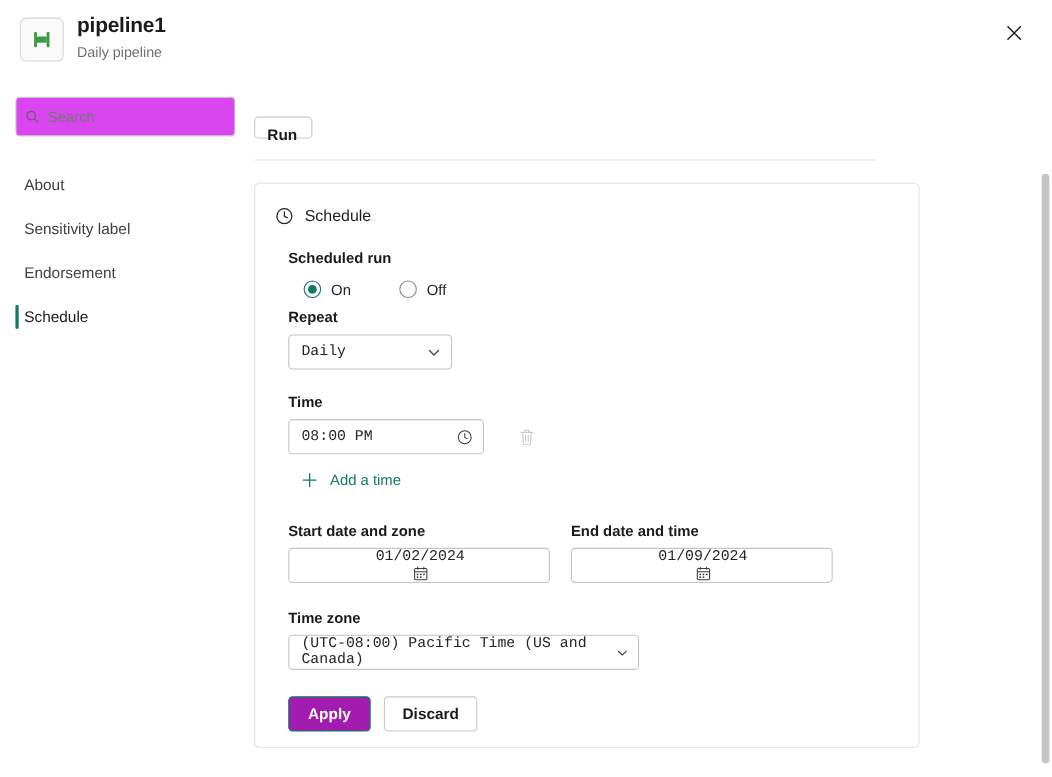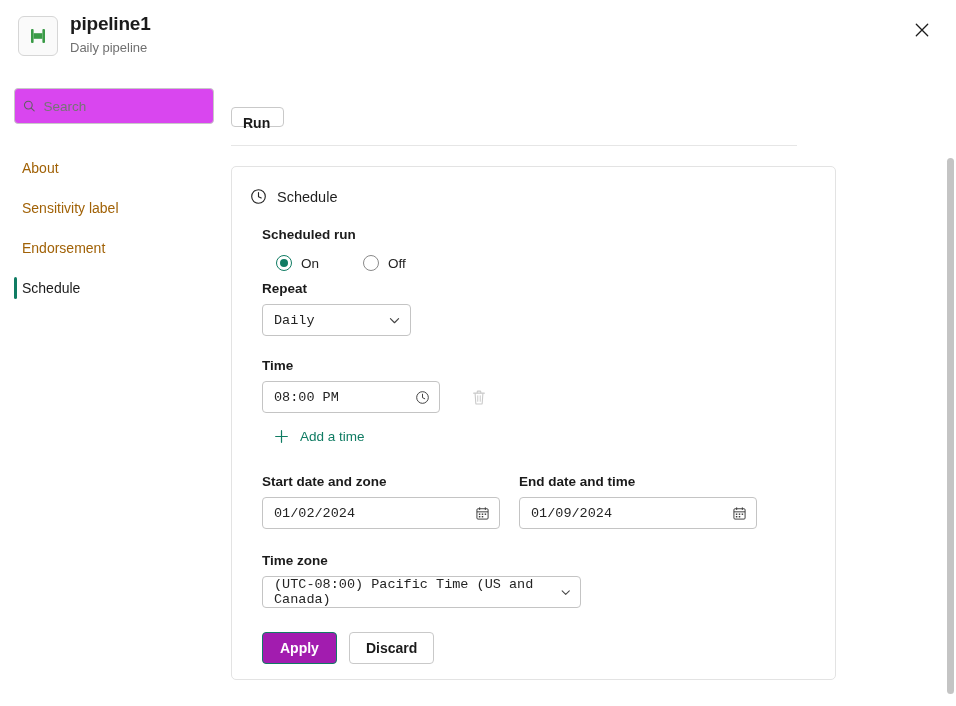--- a/index.html
+++ b/index.html
@@ -38,21 +38,21 @@
   .search-input {
     border:none; outline:none; background:transparent;
     font-family:"Liberation Sans", sans-serif; font-size:13.5px;
     color:#242424; width:100%; padding:0;
   }
   .search-input::placeholder { color:#757575; }
 
   .nav { position:absolute; left:0; top:148px; width:215px; }
   .nav-item {
     position:relative; height:40px; display:flex; align-items:center;
-    padding-left:22px; font-size:14px; color:#a16207; cursor:pointer;
+    padding-left:22px; font-size:14px; color:#404040; cursor:pointer;
   }
   .nav-item.selected { color:#1b1b1b; }
   .nav-item.selected::before {
     content:""; position:absolute; left:14px; top:9px;
     width:3px; height:22px; background:#107c63; border-radius:2px;
   }
 
   
   .toolbar { position:absolute; left:231px; top:94px; }
   .run-btn {
@@ -119,21 +119,21 @@
   }
 
   .addtime {
     display:inline-flex; align-items:center; gap:11px;
     margin:16px 0 0 24px; cursor:pointer;
     font-size:13.5px; color:#107c63;
   }
 
   .dates-row { display:flex; gap:19px; margin:26px 0 0 12px; }
   .date-col { width:238px; }
-  .date-ctl { margin-top:8px; }
+  .date-ctl { margin-top:8px;flex-direction:column; }
 
   .tz-block { margin:24px 0 0 12px; }
   .tz-ctl { width:319px; margin-top:8px; }
 
   .actions { display:flex; gap:12px; margin:24px 0 0 12px; }
   .btn-primary {
     height:32px; padding:0 17px; border:1px solid #107c63; border-radius:4px;
     background:#a21caf; color:#fff;
     font-family:"Liberation Sans", sans-serif; font-size:14px; font-weight:bold;
     cursor:pointer;

